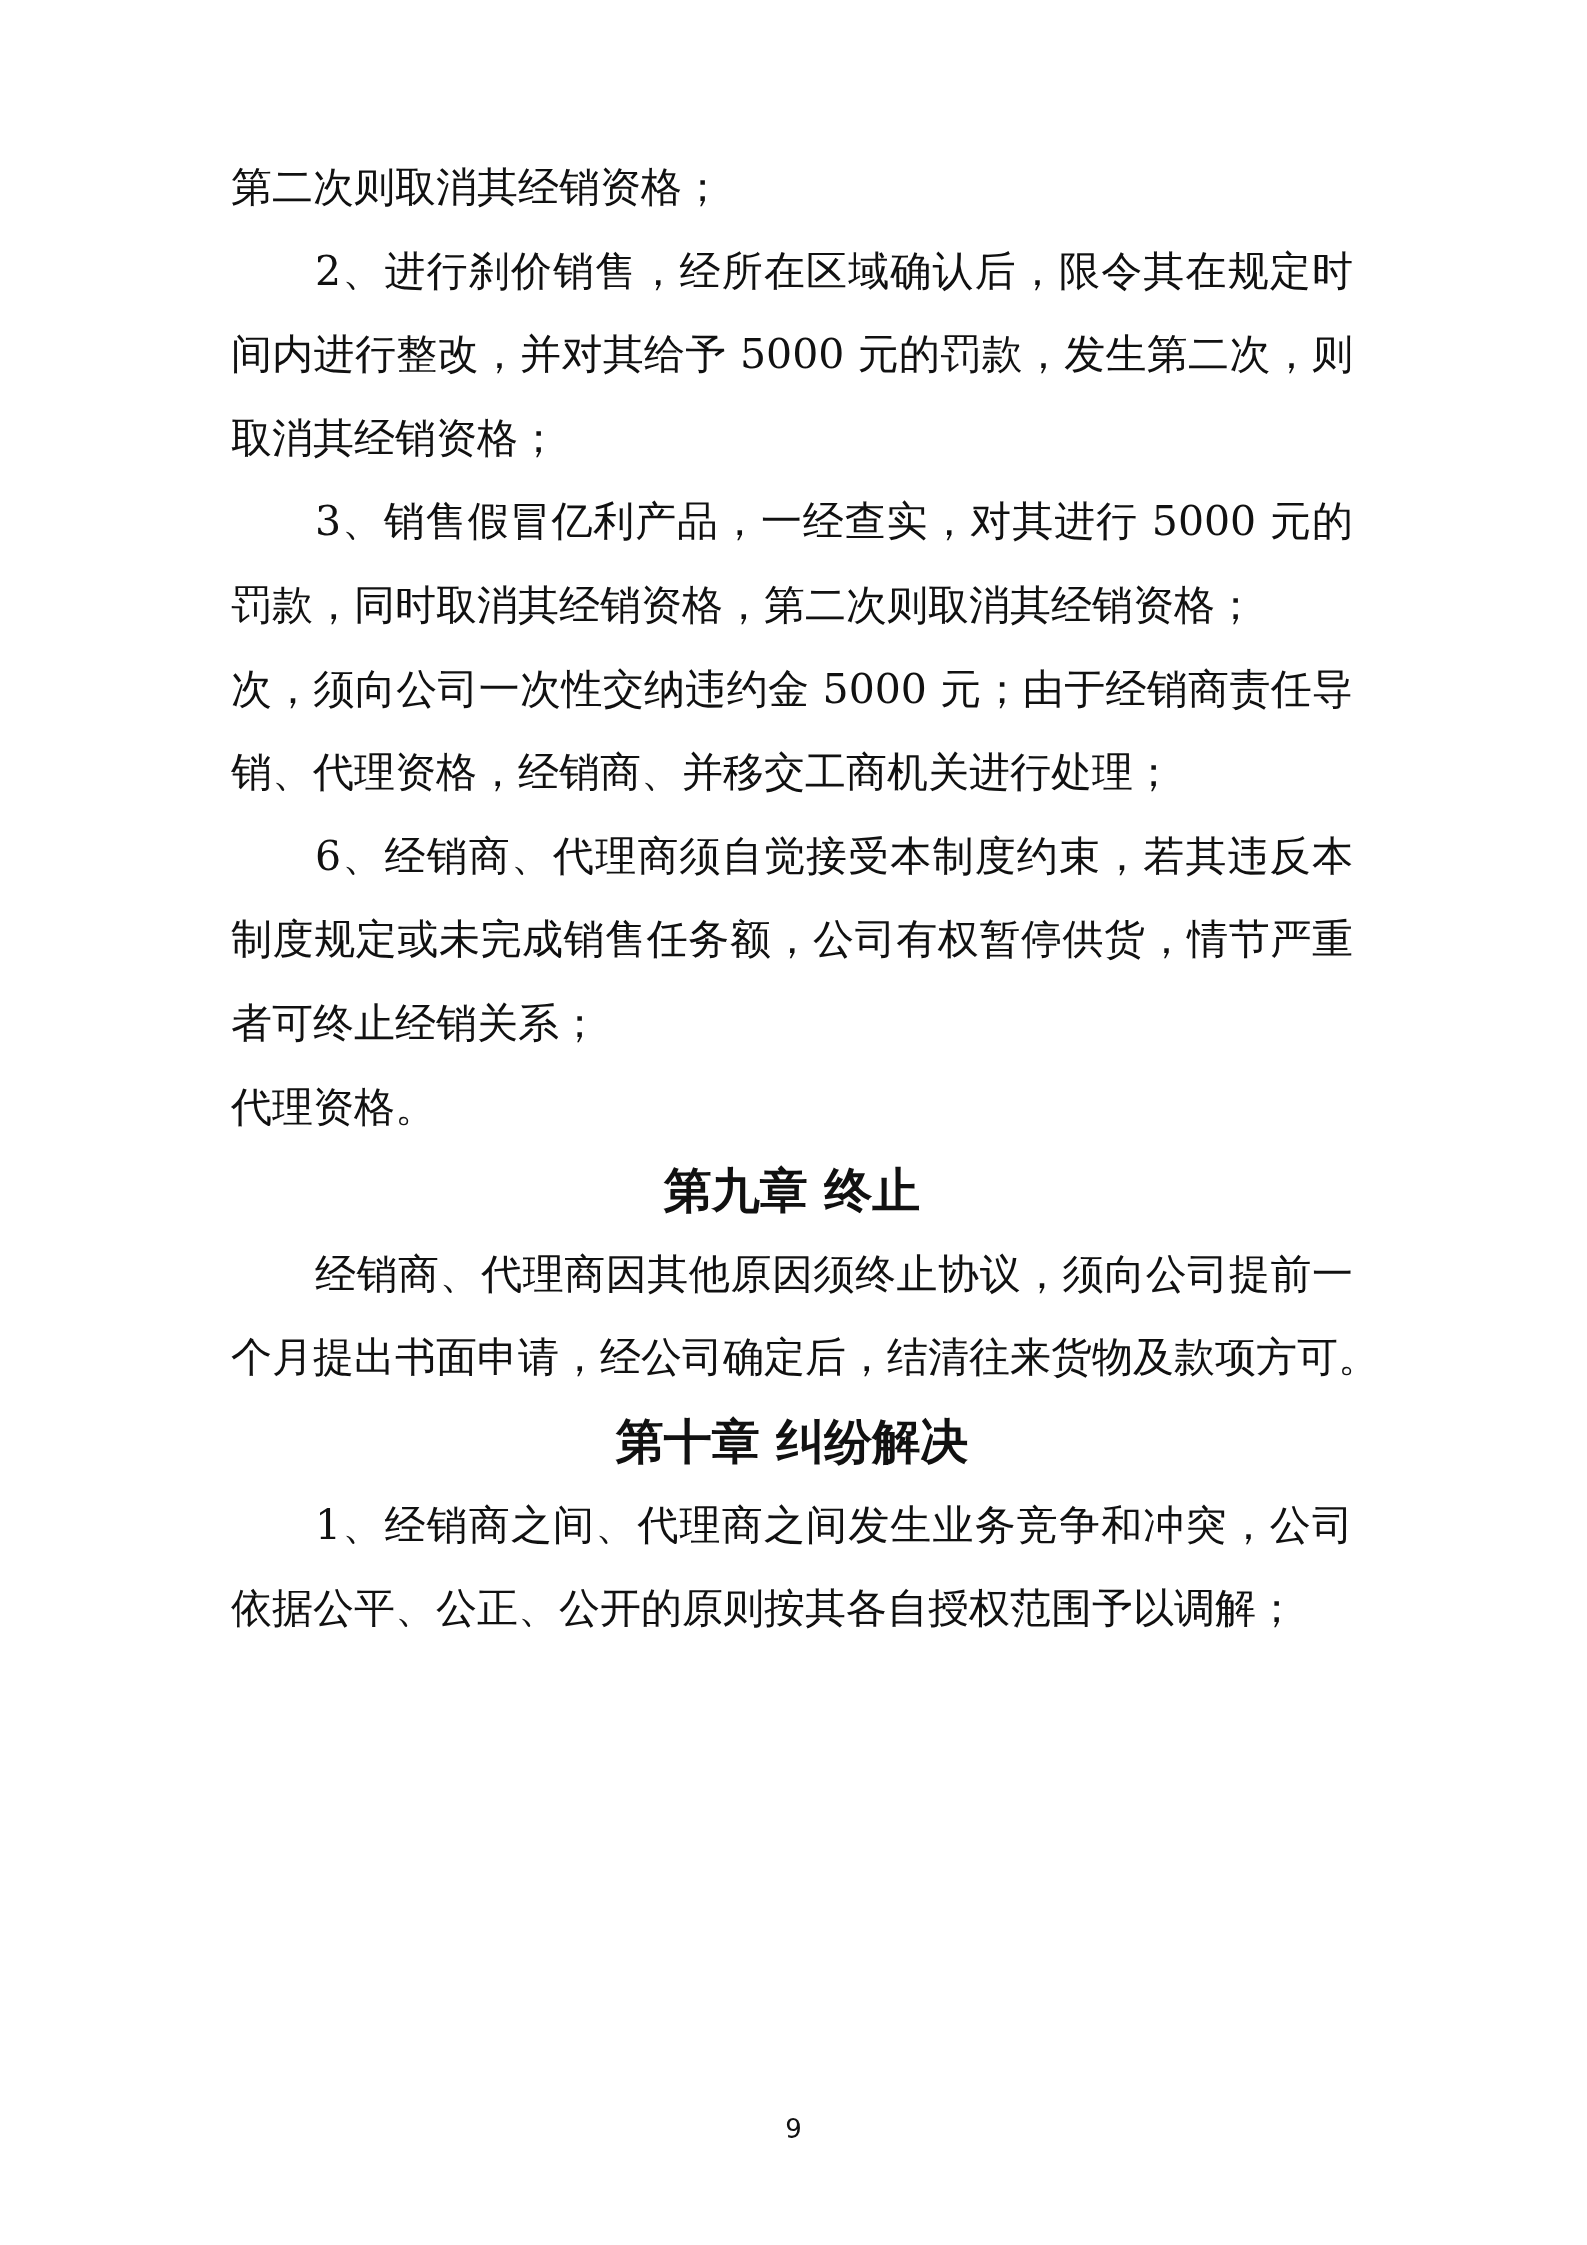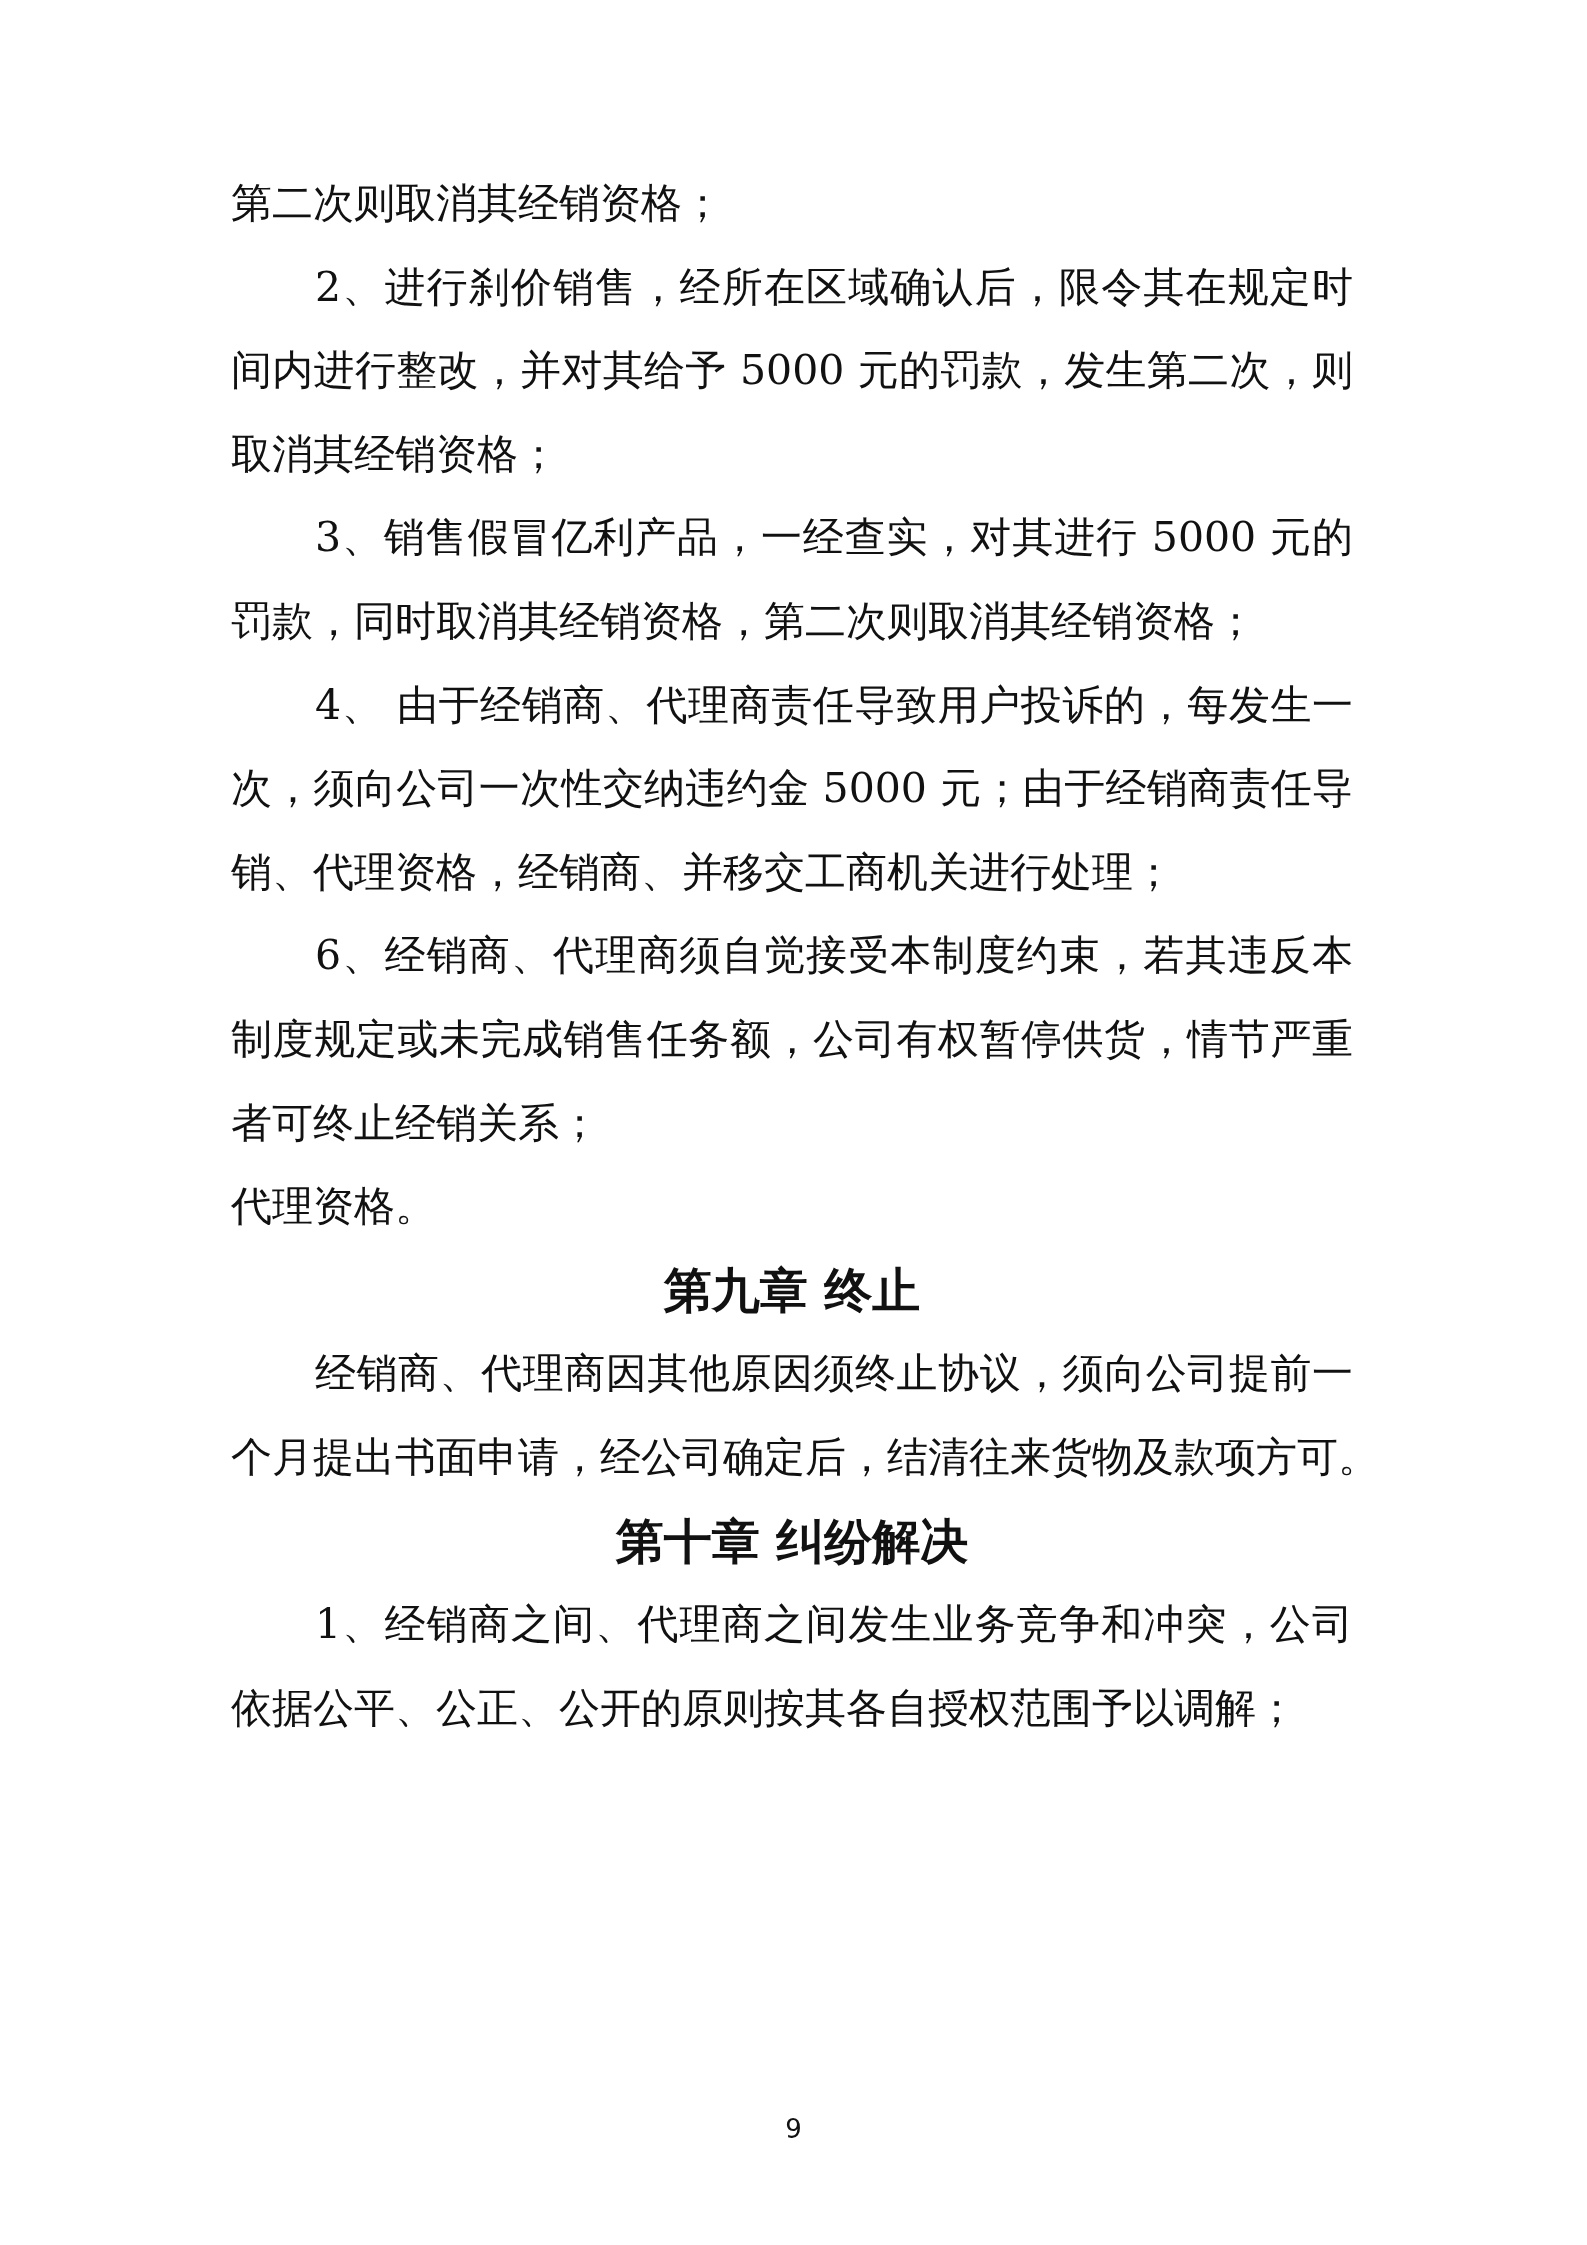--- a/index.html
+++ b/index.html
@@ -1,21 +1,21 @@
 <!DOCTYPE html>
 <html><head>
 <meta charset="utf-8">
 <style>
   html, body { margin: 0; padding: 0; background: #ffffff; }
   body { width: 1587px; height: 2245px; position: relative; overflow: hidden; }
   .page {
     position: absolute; left: 0; top: 0; width: 1587px; height: 2245px; background: #ffffff;
   }
   .content {
-    position: absolute; left: 231px; top: 162px; width: 1122px;
+    position: absolute; left: 231px; top: 146px; width: 1122px;
   }
   .line {
     height: 83.6px; line-height: 83.6px;
     font-family: "DejaVu Serif", "Liberation Serif", serif;
     font-size: 41px; color: #111111;
     white-space: nowrap; overflow: visible;
   }
   .line.full { text-align: justify; text-align-last: justify; }
   .line.indent { padding-left: 84px; }
   .line.heading {
@@ -31,21 +31,20 @@
 <body>
 
 <div class="page">
   <div class="content">
     <div class="line">第二次则取消其经销资格；</div>
     <div class="line full indent">2、进行刹价销售，经所在区域确认后，限令其在规定时</div>
     <div class="line full">间内进行整改，并对其给予 5000 元的罚款，发生第二次，则</div>
     <div class="line">取消其经销资格；</div>
     <div class="line full indent">3、销售假冒亿利产品，一经查实，对其进行 5000 元的</div>
     <div class="line">罚款，同时取消其经销资格，第二次则取消其经销资格；</div>
-    <div class="line full indent">4、 由于经销商、代理商责任导致用户投诉的，每发生一</div>
     <div class="line full">次，须向公司一次性交纳违约金 5000 元；由于经销商责任导</div>
     <div class="line">销、代理资格，经销商、并移交工商机关进行处理；</div>
     <div class="line full indent">6、经销商、代理商须自觉接受本制度约束，若其违反本</div>
     <div class="line full">制度规定或未完成销售任务额，公司有权暂停供货，情节严重</div>
     <div class="line">者可终止经销关系；</div>
     <div class="line">代理资格。</div>
     <div class="line heading">第九章  终止</div>
     <div class="line full indent">经销商、代理商因其他原因须终止协议，须向公司提前一</div>
     <div class="line full">个月提出书面申请，经公司确定后，结清往来货物及款项方可。</div>
     <div class="line heading">第十章  纠纷解决</div>

